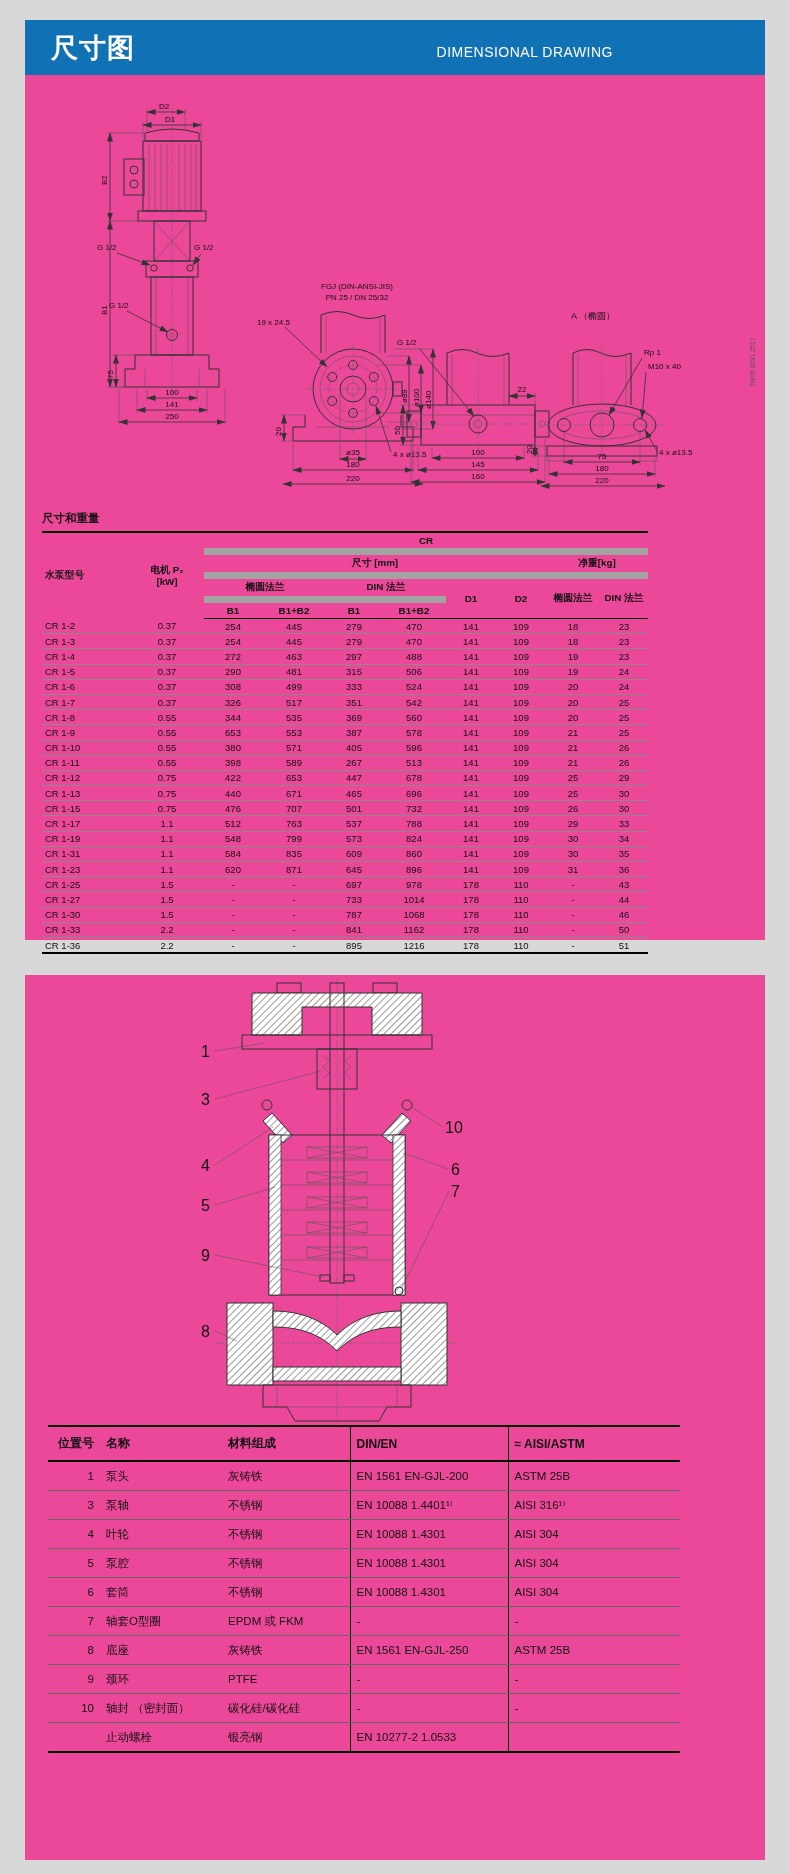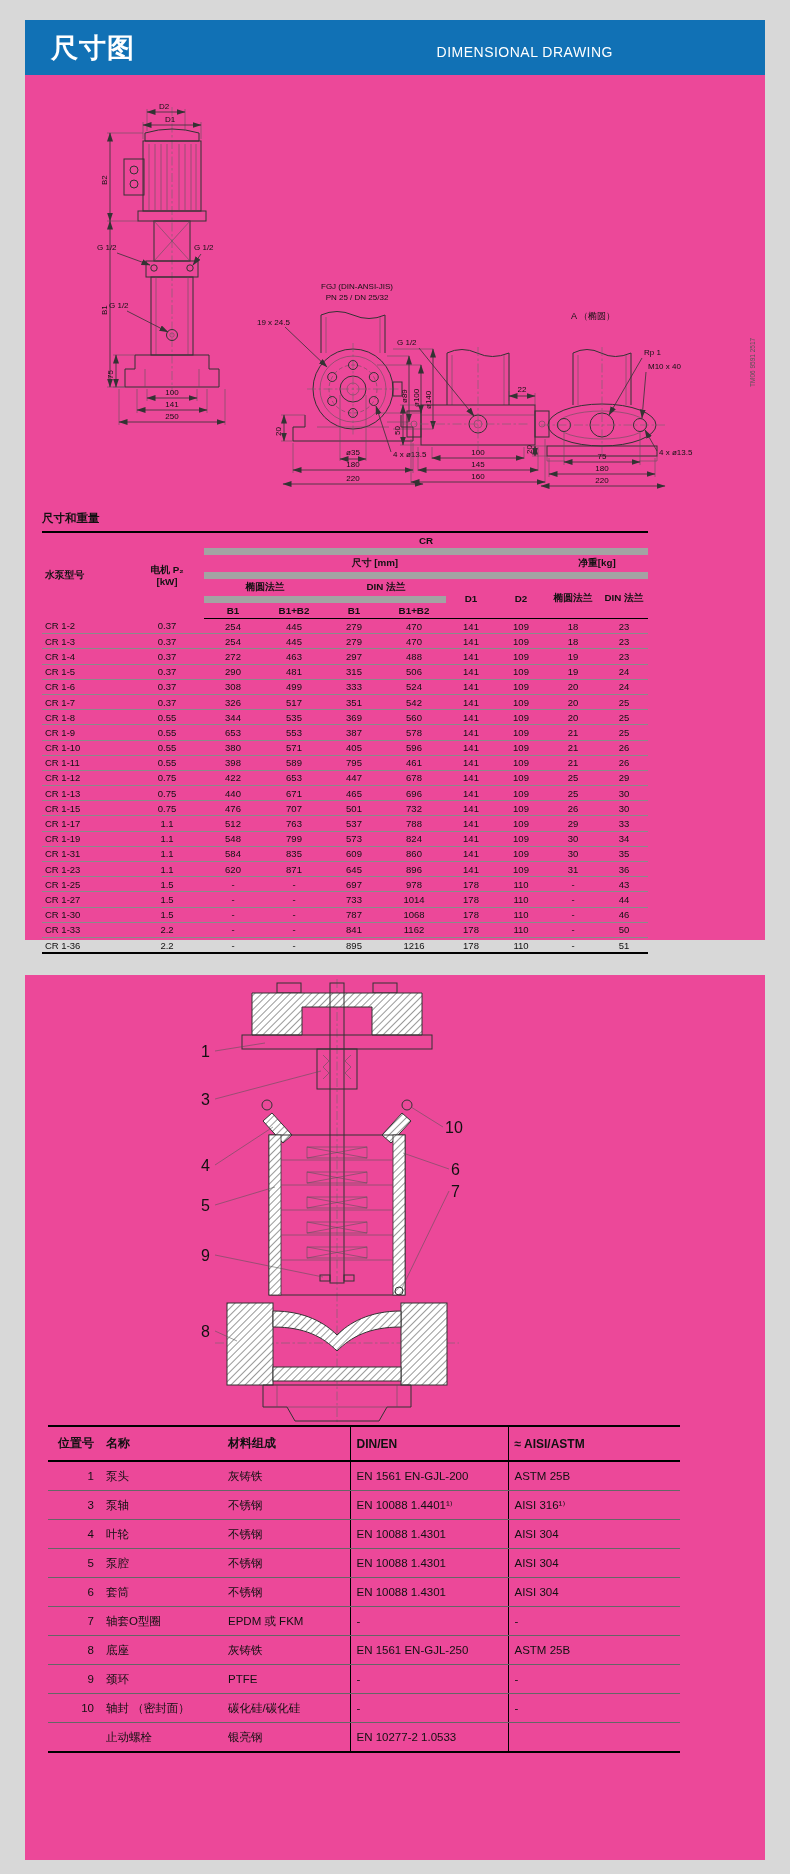--- a/index.html
+++ b/index.html
@@ -377,22 +377,22 @@
           <td>109</td>
           <td>21</td>
           <td>26</td>
         </tr>
 
         <tr>
           <td class="model">CR 1-11</td>
           <td>0.55</td>
           <td>398</td>
           <td>589</td>
-          <td>795</td>
-          <td>461</td>
+          <td>267</td>
+          <td>513</td>
           <td>141</td>
           <td>109</td>
           <td>21</td>
           <td>26</td>
         </tr>
 
         <tr>
           <td class="model">CR 1-12</td>
           <td>0.75</td>
           <td>422</td>

